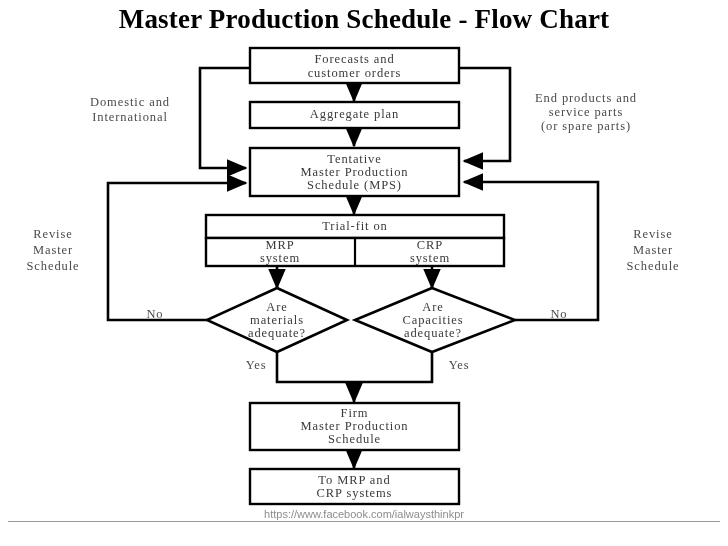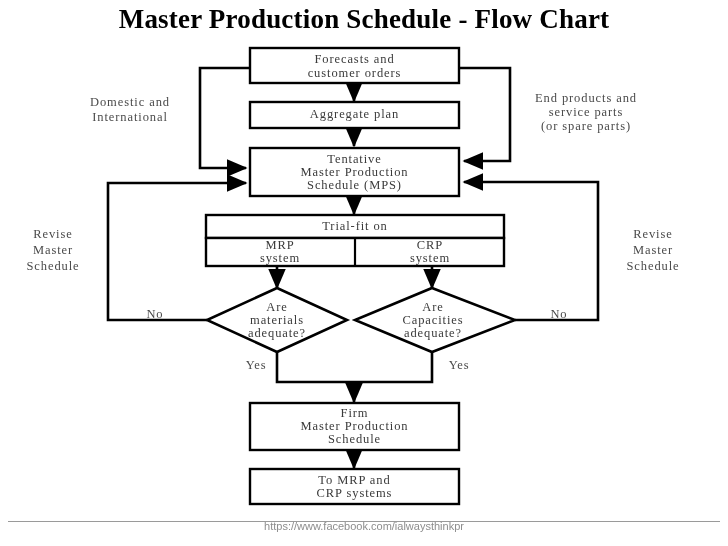--- a/index.html
+++ b/index.html
@@ -96,21 +96,20 @@
   #footer-credit {
     position: absolute;
     left: 0;
     top: 507px;
     width: 728px;
     text-align: center;
     font-family: "Liberation Sans", "DejaVu Sans", sans-serif;
     font-size: 11px;
     line-height: 15px;
     color: #8d8d8d;
-    margin-top: 12px;
   }
   #footer-credit span { display: block; }
 </style>
 </head>
 <body>
 
 <div id="page">
 
   <div id="slide-title">Master Production Schedule - Flow Chart</div>
 

